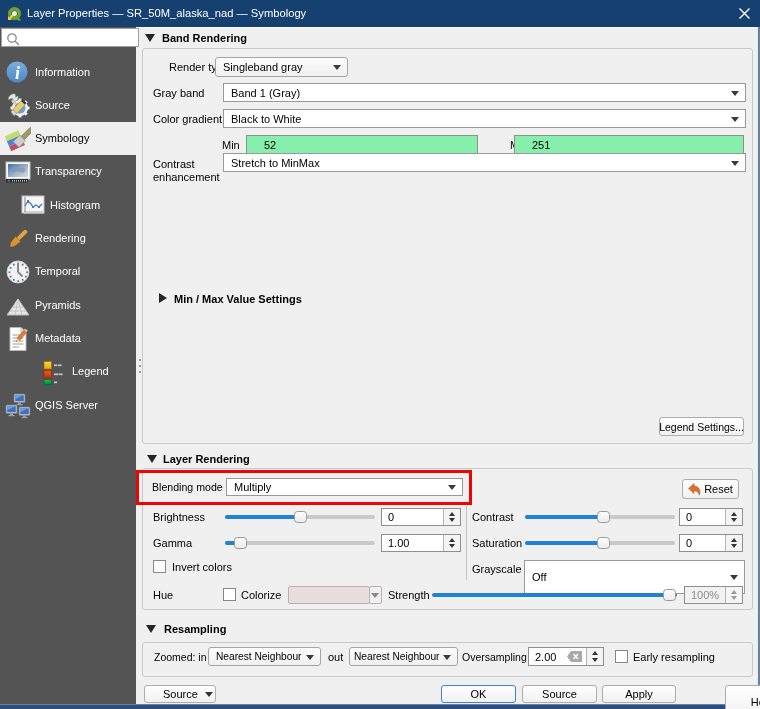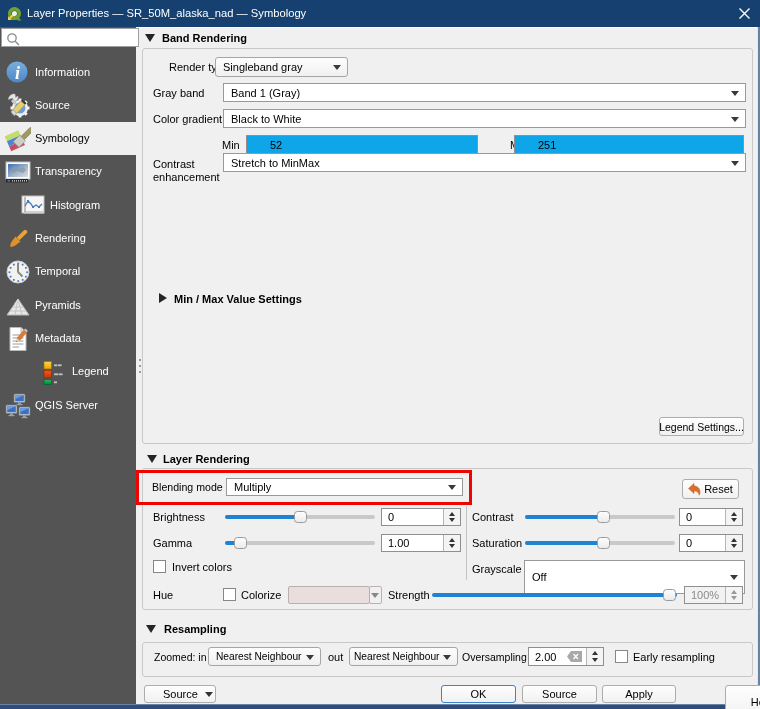--- a/index.html
+++ b/index.html
@@ -21,21 +21,21 @@
 
 .hdr { font-weight:bold; white-space:nowrap; }
 .tri-d { width:0; height:0; border-left:5.5px solid transparent; border-right:5.5px solid transparent; border-top:8px solid #252525; }
 .tri-r { width:0; height:0; border-top:5.5px solid transparent; border-bottom:5.5px solid transparent; border-left:8px solid #252525; }
 .group { background:#f0f0f0; border:1px solid #c8c8c8; border-radius:3px; }
 .lab { white-space:nowrap; }
 .combo { background:#fff; border:1px solid #999; white-space:nowrap; overflow:hidden; }
 .combo .t { position:absolute; left:7px; top:0; bottom:0; display:flex; align-items:center; }
 .carrow { position:absolute; right:6px; top:50%; margin-top:-2px; width:0; height:0; border-left:4px solid transparent; border-right:4px solid transparent; border-top:5px solid #3a3a3a; }
 .btncombo { background:linear-gradient(#fdfdfd,#f0f0f1); border:1px solid #a5a5a5; border-radius:3px; }
-.input { background:#0ea5e9; border:1px solid #8f8f8f; padding-left:23px; display:flex; align-items:center; }
+.input { background:#86efac; border:1px solid #8f8f8f; padding-left:17px; display:flex; align-items:center; }
 .spin { background:#fff; border:1px solid #8f8f8f; }
 .spin .v { position:absolute; left:6px; top:0; bottom:0; display:flex; align-items:center; }
 .spin .arr { position:absolute; right:0; top:0; bottom:0; width:17px; border-left:1px solid #b5b5b5; background:#f4f4f4; }
 .uarr { position:absolute; left:50%; margin-left:-3.5px; top:3px; width:0; height:0; border-left:3.5px solid transparent; border-right:3.5px solid transparent; border-bottom:4px solid #333; }
 .darr { position:absolute; left:50%; margin-left:-3.5px; bottom:3px; width:0; height:0; border-left:3.5px solid transparent; border-right:3.5px solid transparent; border-top:4px solid #333; }
 .slider { height:4px; border-radius:2px; }
 .sl-g { background:#c9c9c9; }
 .sl-b { background:#1f82d2; }
 .shandle { position:absolute; width:13px; height:12px; top:50%; margin-top:-6px; background:linear-gradient(#fdfdfd,#ebebeb); border:1px solid #9a9a9a; border-radius:3.5px; }
 .check { width:13px; height:13px; background:#fff; border:1px solid #878787; }

